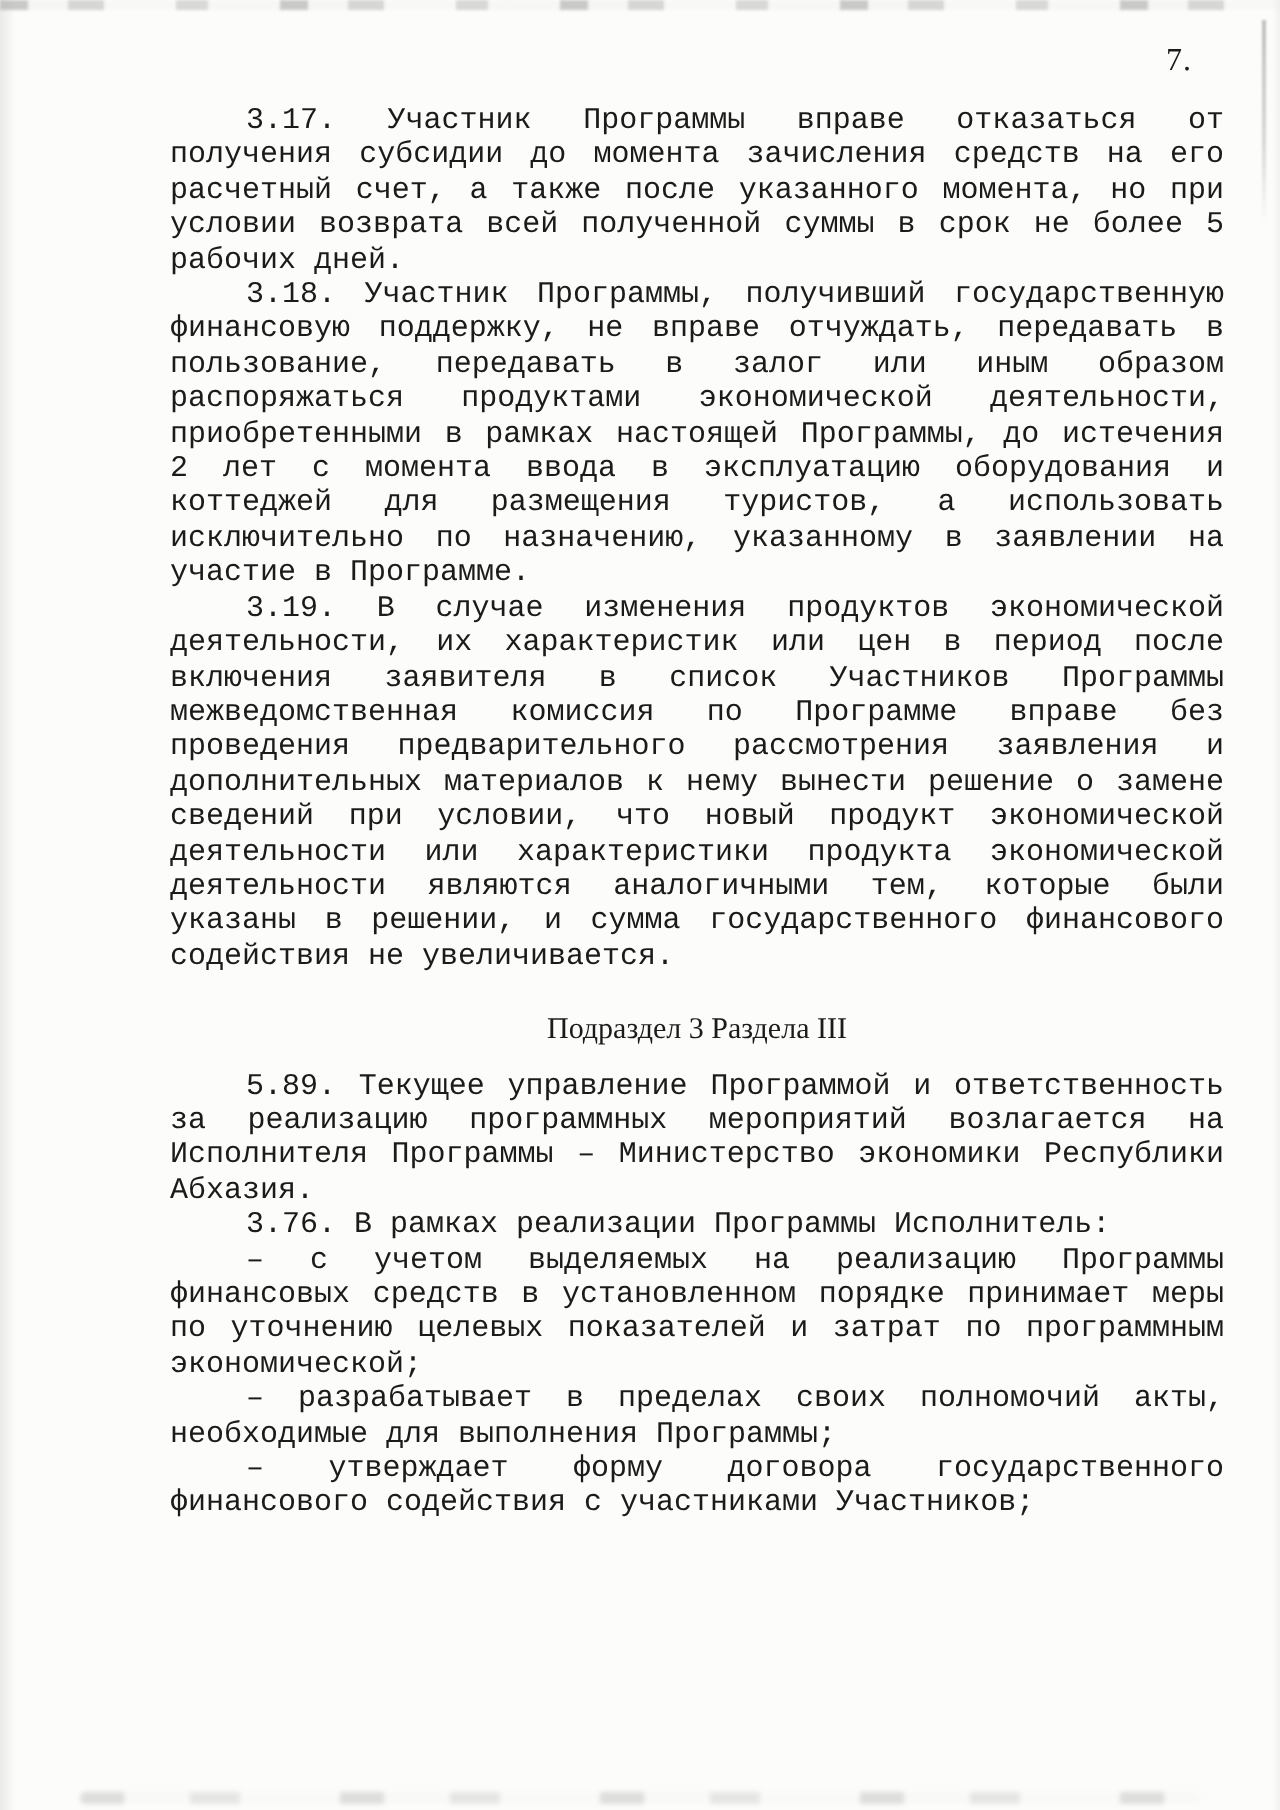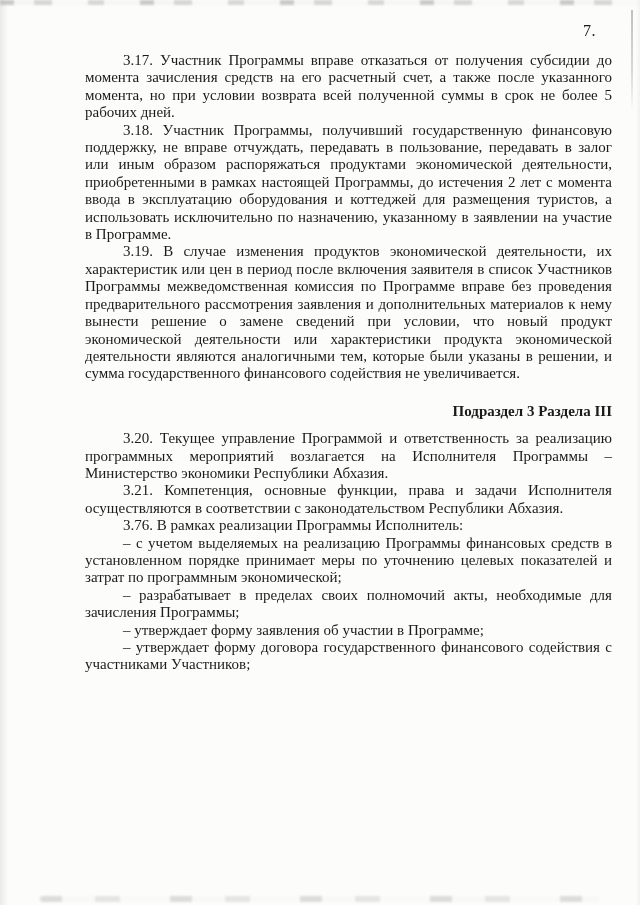--- a/index.html
+++ b/index.html
@@ -66,25 +66,26 @@
     width: 527px;
     text-align: justify;
     text-justify: inter-word;
     hyphens: none;
     -webkit-hyphens: none;
   }
   .content p {
     margin: 0;
     padding: 0;
     text-indent: 38px;
+    font-family: Liberation Mono, monospace;
   }
   .heading {
     margin: 20px 0 10px 0;
-    text-align: right;
-    font-weight: bold;
+    text-align: center;
+    font-weight: normal;
   }
   .heading div { text-indent: 0; }
 </style>
 </head>
 <body>
 
 <div class="page">
 
   <div class="art-top"></div>
   <div class="art-left-edge"></div>
@@ -97,23 +98,21 @@
   <div class="content">
 
     <p>3.17. Участник Программы вправе отказаться от получения субсидии до момента зачисления средств на его расчетный счет, а также после указанного момента, но при условии возврата всей полученной суммы в срок не более 5 рабочих дней.</p>
     <p>3.18. Участник Программы, получивший государственную финансовую поддержку, не вправе отчуждать, передавать в пользование, передавать в залог или иным образом распоряжаться продуктами экономической деятельности, приобретенными в рамках настоящей Программы, до истечения 2 лет с момента ввода в эксплуатацию оборудования и коттеджей для размещения туристов, а использовать исключительно по назначению, указанному в заявлении на участие в Программе.</p>
     <p>3.19. В случае изменения продуктов экономической деятельности, их характеристик или цен в период после включения заявителя в список Участников Программы межведомственная комиссия по Программе вправе без проведения предварительного рассмотрения заявления и дополнительных материалов к нему вынести решение о замене сведений при условии, что новый продукт экономической деятельности или характеристики продукта экономической деятельности являются аналогичными тем, которые были указаны в решении, и сумма государственного финансового содействия не увеличивается.</p>
 
     <div class="heading">
       <div>Подраздел 3 Раздела III</div>
     </div>
 
-    <p>3.20. Текущее управление Программой и ответственность за реализацию программных мероприятий возлагается на Исполнителя Программы – Министерство экономики Республики Абхазия.</p>
-    <p>3.21. Компетенция, основные функции, права и задачи Исполнителя осуществляются в соответствии с законодательством Республики Абхазия.</p>
+    <p>5.89. Текущее управление Программой и ответственность за реализацию программных мероприятий возлагается на Исполнителя Программы – Министерство экономики Республики Абхазия.</p>
     <p>3.76. В рамках реализации Программы Исполнитель:</p>
 
     <p>– с учетом выделяемых на реализацию Программы финансовых средств в установленном порядке принимает меры по уточнению целевых показателей и затрат по программным экономической;</p>
-    <p>– разрабатывает в пределах своих полномочий акты, необходимые для зачисления Программы;</p>
-    <p>– утверждает форму заявления об участии в Программе;</p>
+    <p>– разрабатывает в пределах своих полномочий акты, необходимые для выполнения Программы;</p>
     <p>– утверждает форму договора государственного финансового содействия с участниками Участников;</p>
 
   </div>
 </div>
 
 </body></html>

